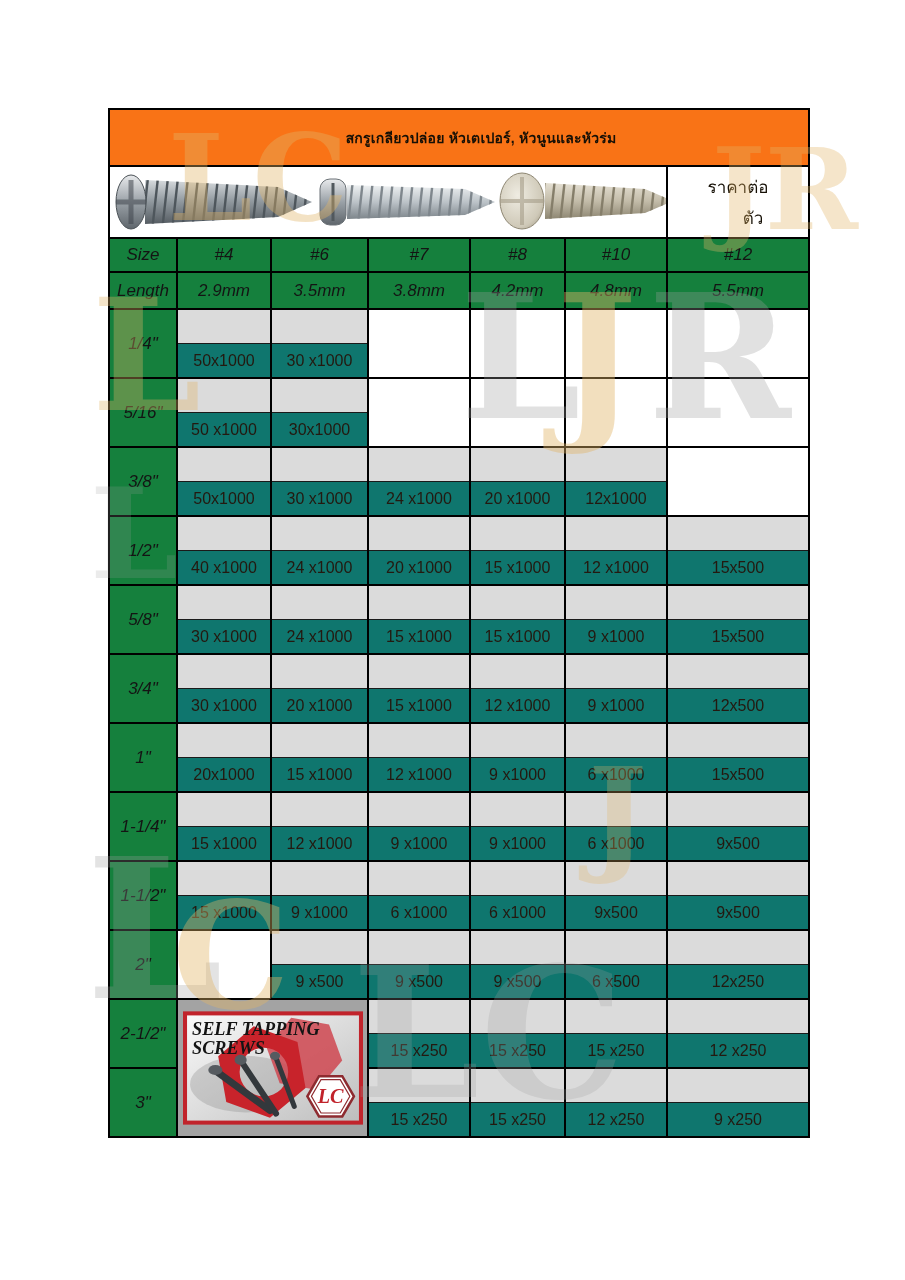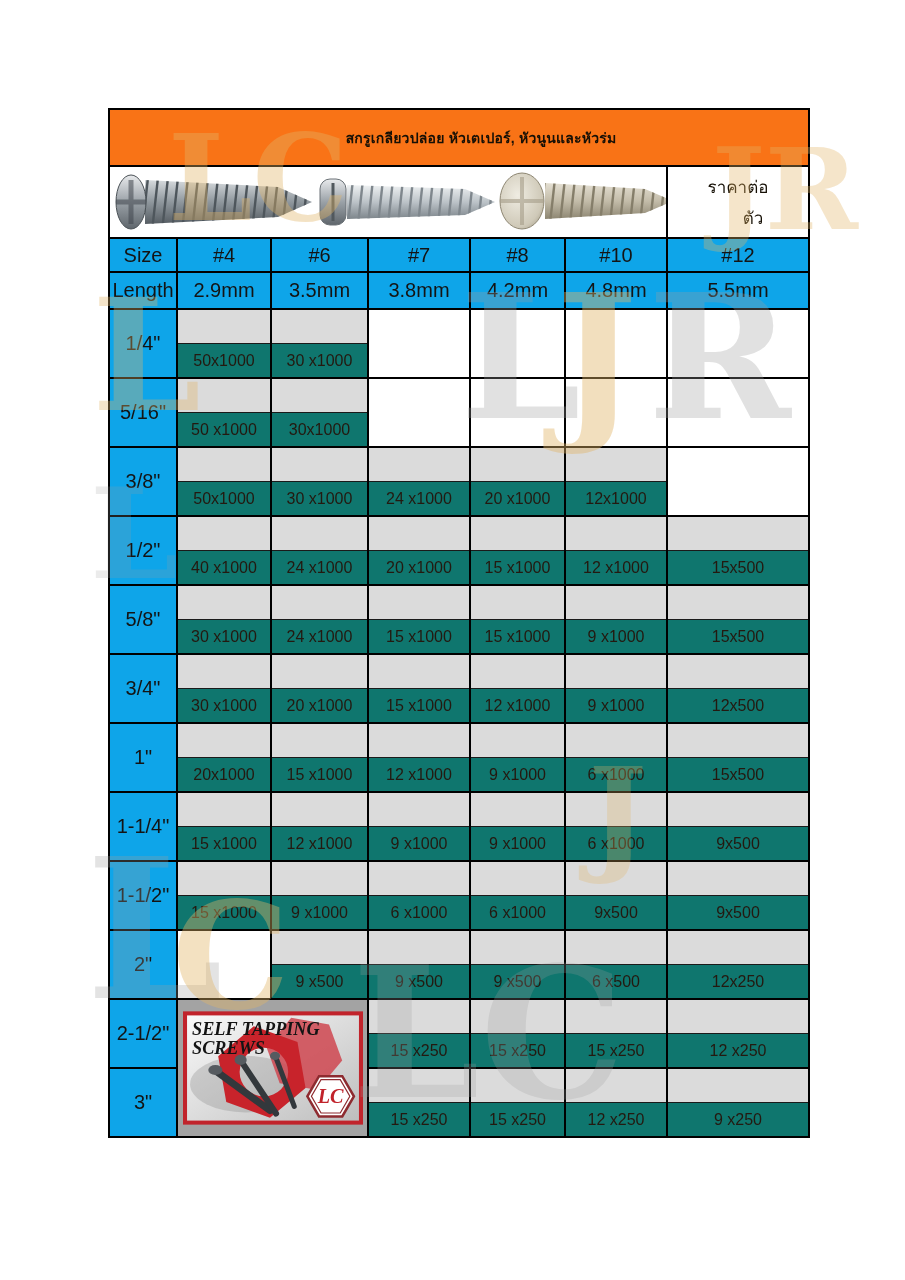--- a/index.html
+++ b/index.html
@@ -23,21 +23,21 @@
   .screws-cell{width:556px;flex:0 0 556px;display:flex;align-items:center;border-right:2px solid #000;overflow:hidden;}
   .screws-cell svg{flex:0 0 auto;}
   .price-note{flex:1;display:flex;flex-direction:column;justify-content:center;gap:4px;
     font-weight:normal;font-size:17px;color:#161006;text-align:center;}
   .price-note .l2{margin-left:30px;}
   .grid{
     flex:1;display:grid;background:#000;gap:2px;
     grid-template-columns:66px 92px 95px 100px 93px 100px 1fr;
     grid-template-rows:32px 35px repeat(12,1fr);
   }
-  .hcell,.lcell{background:#0ea5e9;display:flex;align-items:center;justify-content:center;font-size:20px;color:#141414;}
+  .hcell,.lcell{background:#15803d;display:flex;align-items:center;justify-content:center;font-size:17px;color:#141414;font-style:italic;}
   .cell{background:#fff;}
   .cell.blank{background:#fff;}
   .cell.filled{display:flex;flex-direction:column;}
   .ct{flex:1.02;background:#DBDBDB;border-bottom:1px solid #1a1a1a;}
   .cb{flex:1;background:#0f766e;display:flex;align-items:center;justify-content:center;
       font-size:16px;color:#241910;}
   .logo-cell{grid-row:13/15;grid-column:2/4;background:#a3a3a3;display:flex;align-items:center;justify-content:center;font-style:italic;}
   
   .wm{position:absolute;font-family:"DejaVu Serif","Liberation Serif",serif;font-weight:bold;
       pointer-events:none;z-index:40;line-height:1;}

